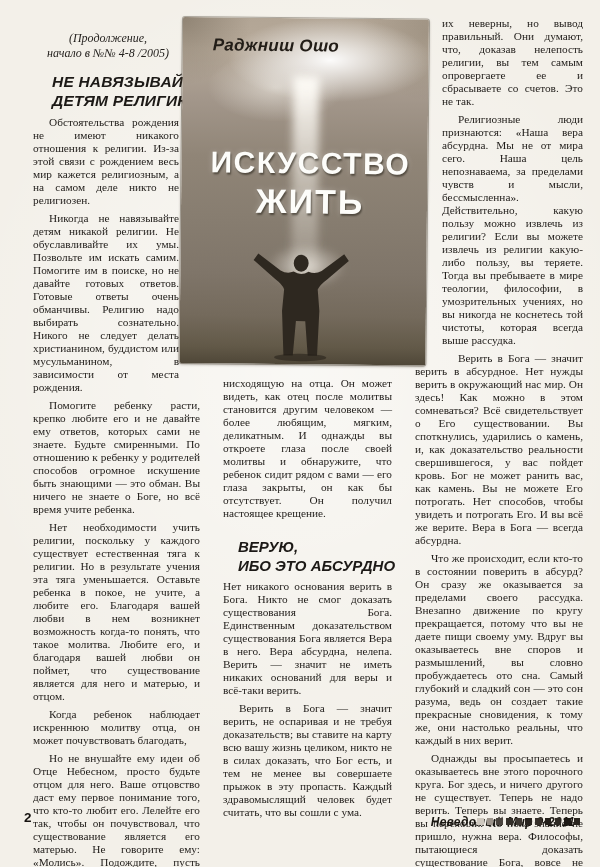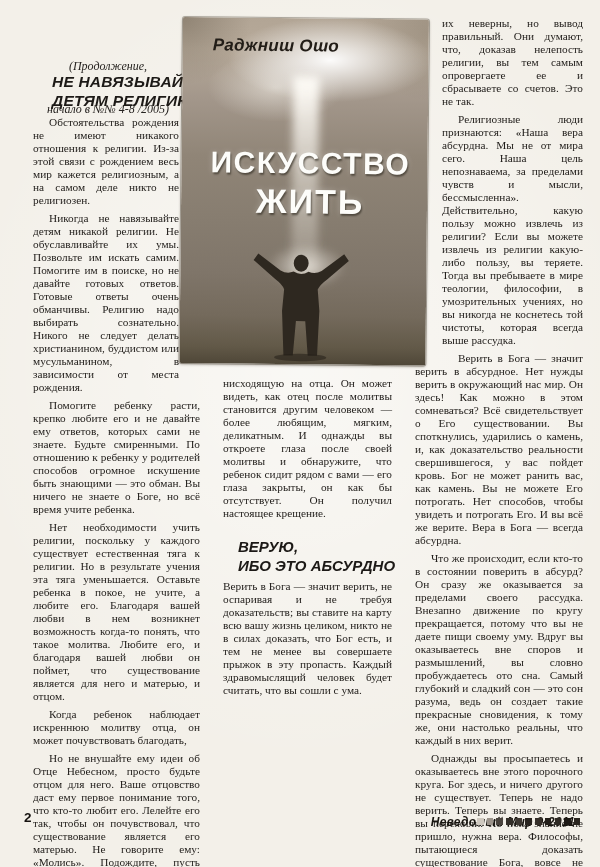--- a/index.html
+++ b/index.html
@@ -9,21 +9,21 @@
       radial-gradient(ellipse 420px 500px at 50% 42%, rgba(255,255,255,.55), rgba(255,255,255,0) 80%),
       #f3f0e9;
     font-family:"Liberation Serif", serif;
     color:#201d1a;
   }
   
   .col{position:absolute;font-size:11.3px;line-height:13px;text-align:justify;}
   .col-left{left:28px;top:0;width:177px;}
   .note{position:absolute;top:31px;left:0;width:160px;text-align:center;
         font-style:italic;font-size:12px;line-height:15px;color:#262320;}
-  .note .hl{display:block;margin-top:28px;}
+  .note .hl{display:block;}
   .heading{position:absolute;top:72px;left:24px;margin:0;
         font-family:"Liberation Sans",sans-serif;font-weight:bold;font-style:italic;
         font-size:15.5px;line-height:19px;color:#1c1916;letter-spacing:.2px;}
   .heading .hl{display:block;}
   .body-left{position:absolute;top:111px;left:0;width:177px;}
   .spacer-r{float:right;width:26px;height:278px;}
   .col-mid{left:218px;top:372px;width:179px;}
   .mid-heading{margin:18px 0 5px 20px;font-family:"Liberation Sans",sans-serif;
         font-weight:bold;font-style:italic;font-size:15px;line-height:18.5px;
         color:#1c1916;text-align:left;}
@@ -116,20 +116,21 @@
 
   <div class="col col-mid cont">
     <div>
         <p class="para">нисходящую на отца. Он может видеть, как отец после молитвы становится другим человеком — более любящим, мягким, деликатным. И однажды вы откроете глаза после своей молитвы и обнаружите, что ребенок сидит рядом с вами — его глаза закрыты, он как бы отсутствует. Он получил настоящее крещение.</p>
       </div>
     <h3 class="mid-heading">
         <span class="hl">ВЕРУЮ,</span>
         <span class="hl">ИБО ЭТО АБСУРДНО</span>
       </h3>
     <div>
+        <p class="para">Нет никакого основания верить в Бога. Никто не смог доказать существования Бога. Единственным доказательством существования Бога является Вера в него. Вера абсурдна, нелепа. Верить — значит не иметь никаких оснований для веры и всё-таки верить.</p>
         <p class="para">Верить в Бога — значит верить, не оспаривая и не требуя доказательств; вы ставите на карту всю вашу жизнь целиком, никто не в силах доказать, что Бог есть, и тем не менее вы совершаете прыжок в эту пропасть. Каждый здравомыслящий человек будет считать, что вы сошли с ума.</p>
       </div>
   </div>
 
   <div class="col col-right cont">
     <div class="spacer-l"></div>
     <div>
         <p class="para">их неверны, но вывод правильный. Они думают, что, доказав нелепость религии, вы тем самым опровергаете ее и сбрасываете со счетов. Это не так.</p>
         <p class="para">Религиозные люди признаются: «Наша вера абсурдна. Мы не от мира сего. Наша цель непознаваема, за пределами чувств и мысли, бессмысленна». Действительно, какую пользу можно извлечь из религии? Если вы можете извлечь из религии какую-либо пользу, вы теряете. Тогда вы пребываете в мире теологии, философии, в умозрительных учениях, но вы никогда не коснетесь той чистоты, которая всегда выше рассудка.</p>
         <p class="para">Верить в Бога — значит верить в абсурдное. Нет нужды верить в окружающий нас мир. Он здесь! Как можно в этом сомневаться? Всё свидетельствует о Его существовании. Вы споткнулись, ударились о камень, и, как доказательство реальности свершившегося, у вас пойдет кровь. Бог не может ранить вас, как камень. Вы не можете Его потрогать. Нет способов, чтобы увидеть и потрогать Его. И вы всё же верите. Вера в Бога — всегда абсурдна.</p>

